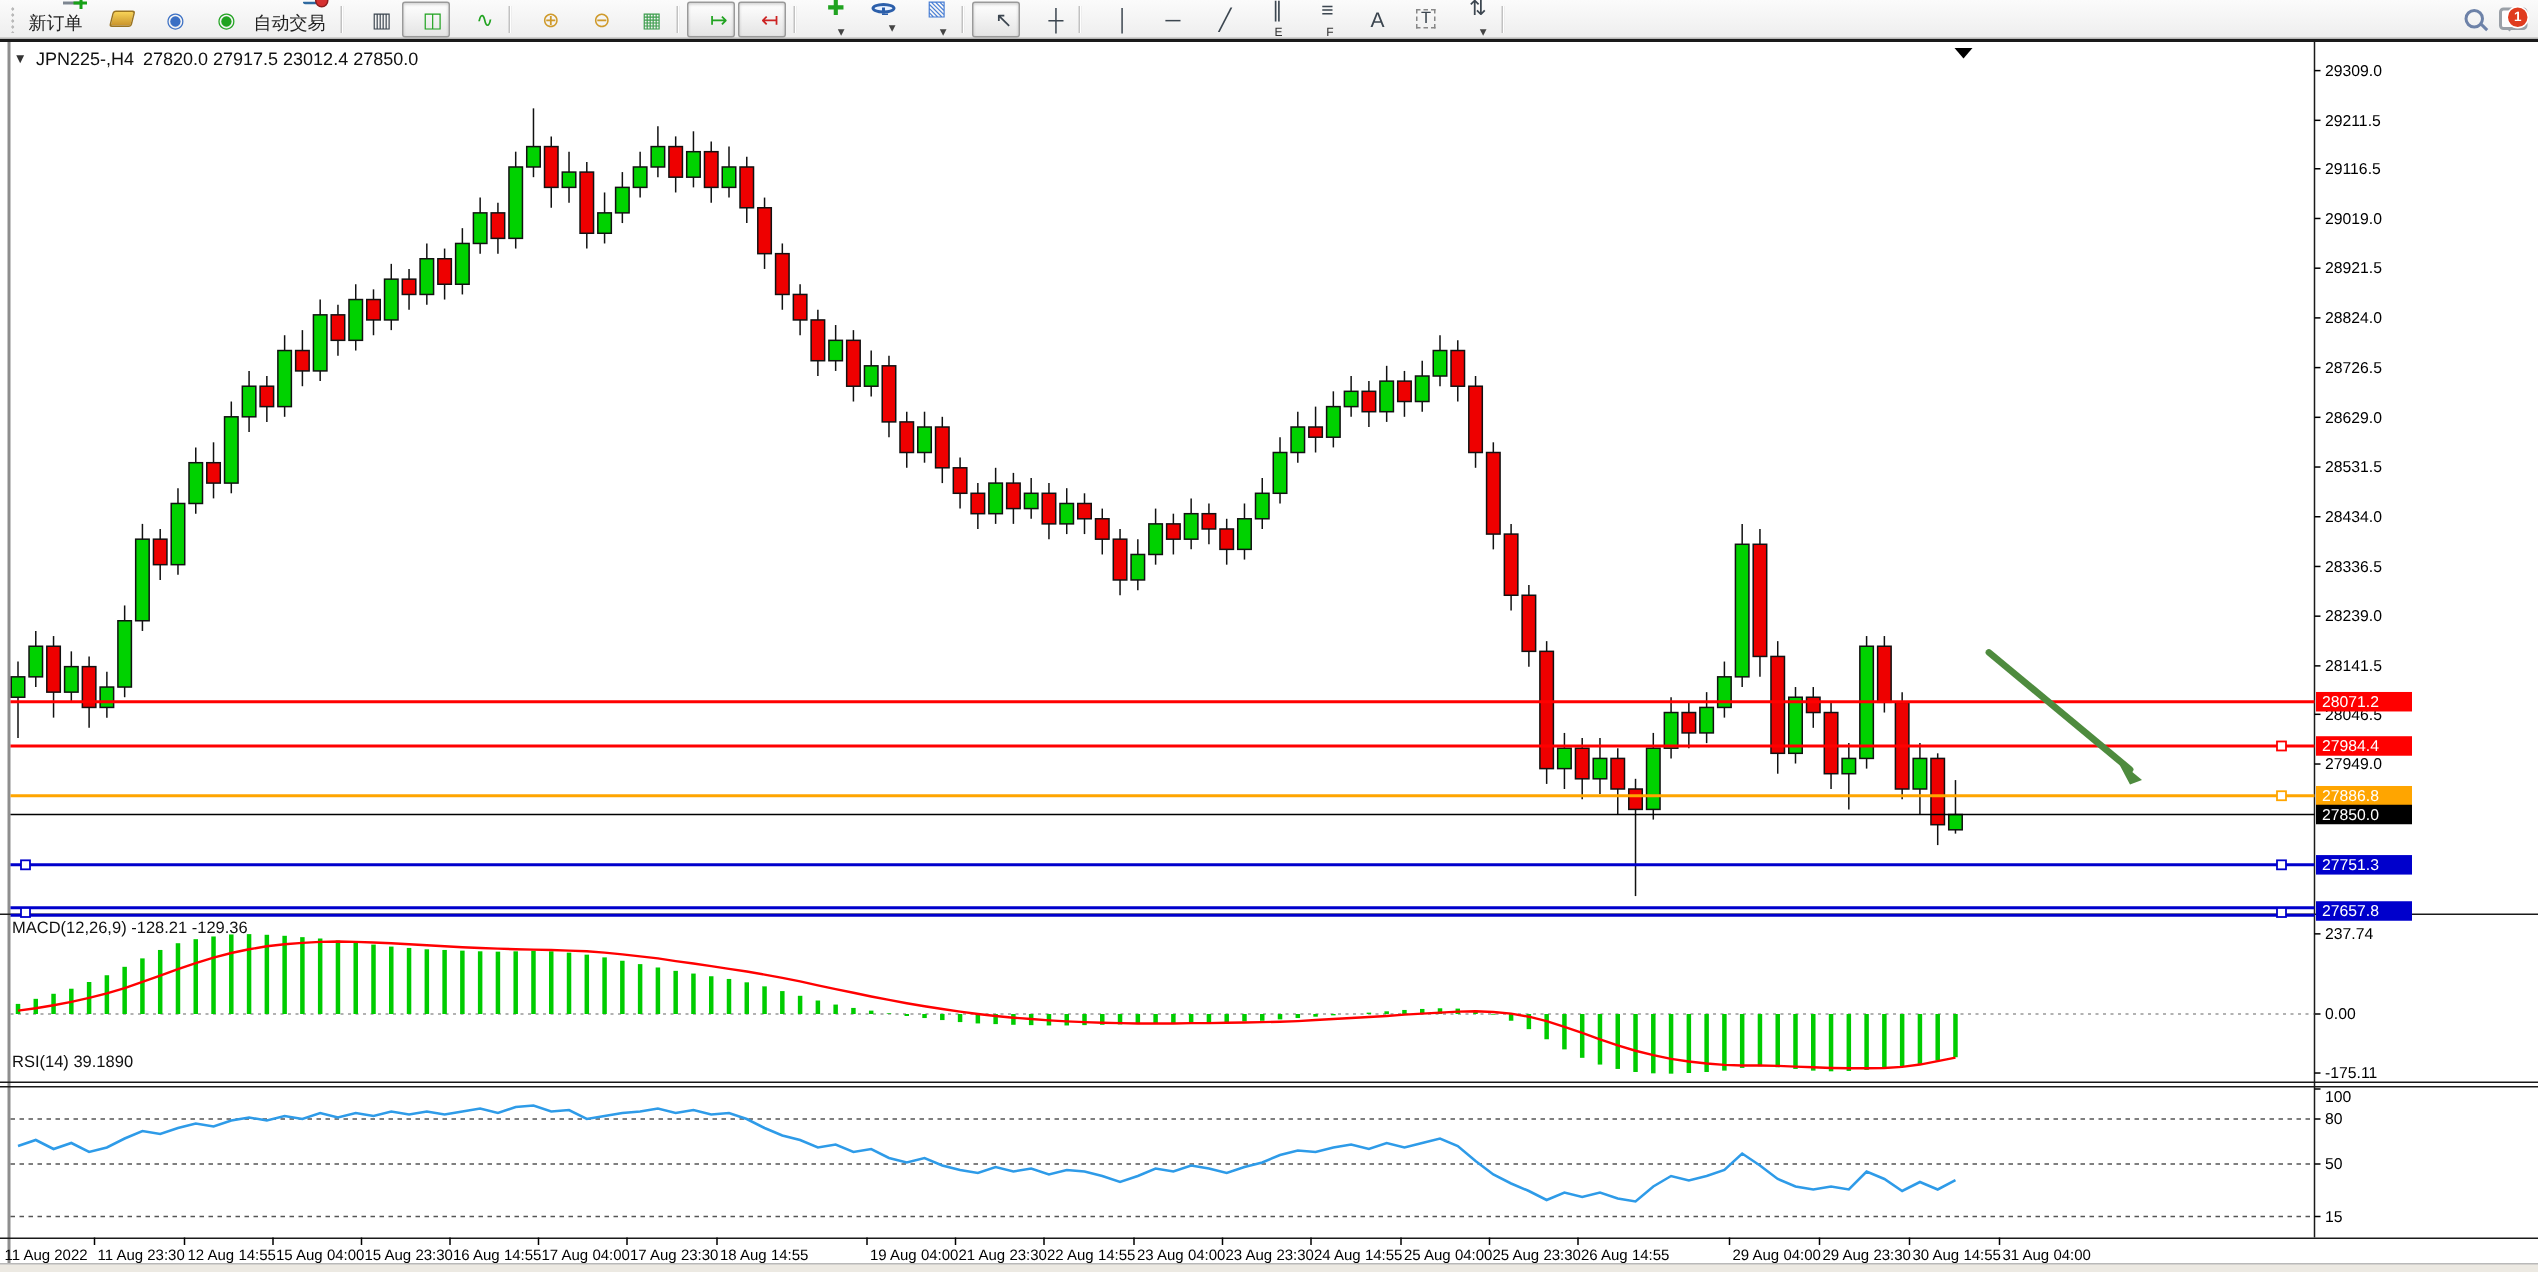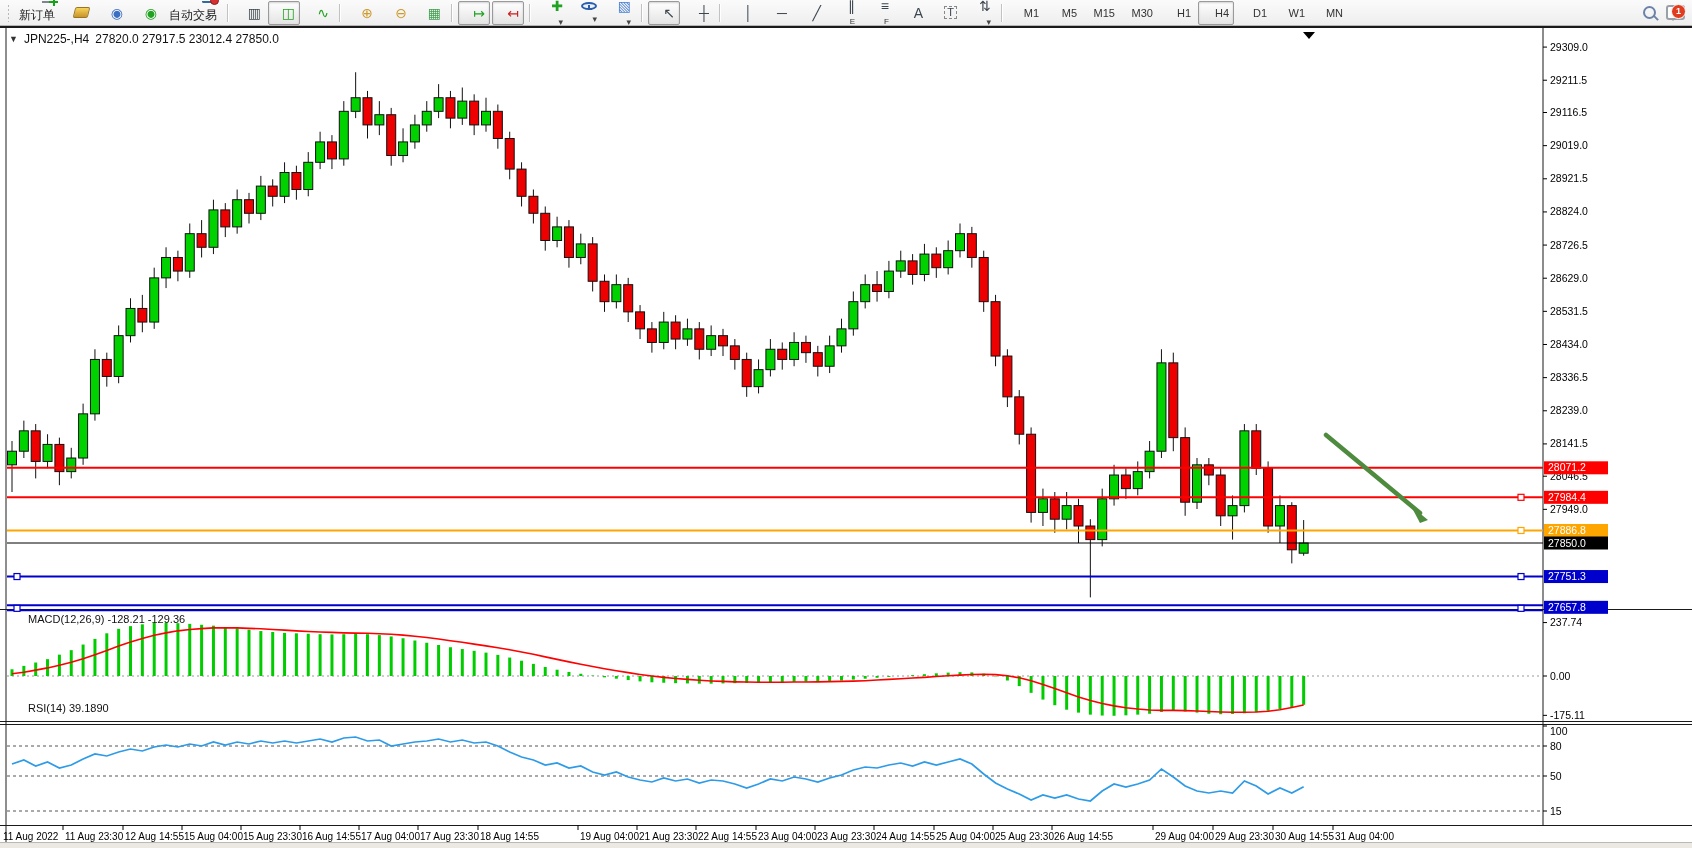--- a/index.html
+++ b/index.html
@@ -34,21 +34,21 @@
   .mag::after{content:"";position:absolute;width:6px;height:2px;background:#6d82a8;transform:rotate(45deg);right:-5px;bottom:-2px;}
   .bubble{width:15px;height:11px;border:2px solid #9aa0a7;border-radius:3px;position:relative;background:#fdfdfd;}
   .bubble::after{content:"";position:absolute;left:2px;bottom:-6px;border:3px solid transparent;border-top-color:#9aa0a7;}
   .badge{position:absolute;top:2px;right:2px;background:#e03c1f;color:#fff;font-size:9px;font-weight:bold;
     border-radius:50%;width:13px;height:13px;display:flex;align-items:center;justify-content:center;border:1px solid #fff;}
   .noti{position:relative;width:26px;height:22px;display:flex;align-items:center;justify-content:center;}
   
   .chart-area{position:absolute;top:26px;left:0;width:1692px;height:822px;background:#fff;border-top:2px solid #1a1a1a;box-sizing:border-box;}
   .chart-title{position:absolute;top:4px;left:9px;font-size:12px;color:#111;z-index:3;display:flex;gap:6px;align-items:center;}
   .chart-title .tri{font-size:9px;color:#333;}
-  .pane-label{position:absolute;left:8px;font-size:11px;color:#111;z-index:3;padding-left:20px;}
+  .pane-label{position:absolute;left:8px;font-size:11px;color:#111;z-index:3;}
   #chart-svg{position:absolute;top:0;left:0;}
   .bottom-strip{position:absolute;left:0;bottom:0;width:1692px;height:5px;background:#ece9e2;border-top:1px solid #b9b9b9;}
   .left-edge{position:absolute;top:0;left:5px;width:2px;height:822px;background:#8e8e8e;}
 </style>
 </head>
 <body>
 
 <div class="toolbar">
   <div class="tb-grip"></div>
   <div class="tb-btn">
@@ -139,31 +139,20 @@
     <span class="glyph g-dark">A</span>
   </div>
   <div class="tb-btn">
     <span class="glyph g-dark" style="border:1px dashed #888;padding:0 2px;font-size:11px">T</span>
   </div>
   <div class="tb-btn">
     <span class="glyph g-dark">⇅</span>
     <span class="dd">▾</span>
   </div>
   <div class="tb-sep"></div>
-  <div id="tf-buttons" style="display:flex;align-items:center">
-      <div class="tb-btn tf">M1</div>
-      <div class="tb-btn tf">M5</div>
-      <div class="tb-btn tf">M15</div>
-      <div class="tb-btn tf">M30</div>
-      <div class="tb-btn tf">H1</div>
-      <div class="tb-btn tf active">H4</div>
-      <div class="tb-btn tf">D1</div>
-      <div class="tb-btn tf">W1</div>
-      <div class="tb-btn tf">MN</div>
-    </div>
   <div class="tb-right">
     <div class="tb-btn">
       <span class="mag"></span>
     </div>
     <div class="noti">
       <span class="bubble"></span>
       <span class="badge">1</span>
     </div>
   </div>
 </div>

